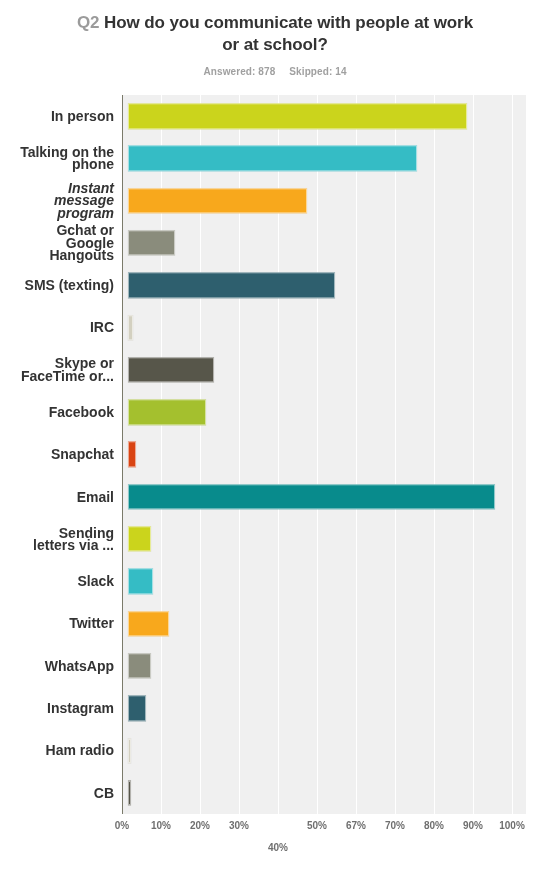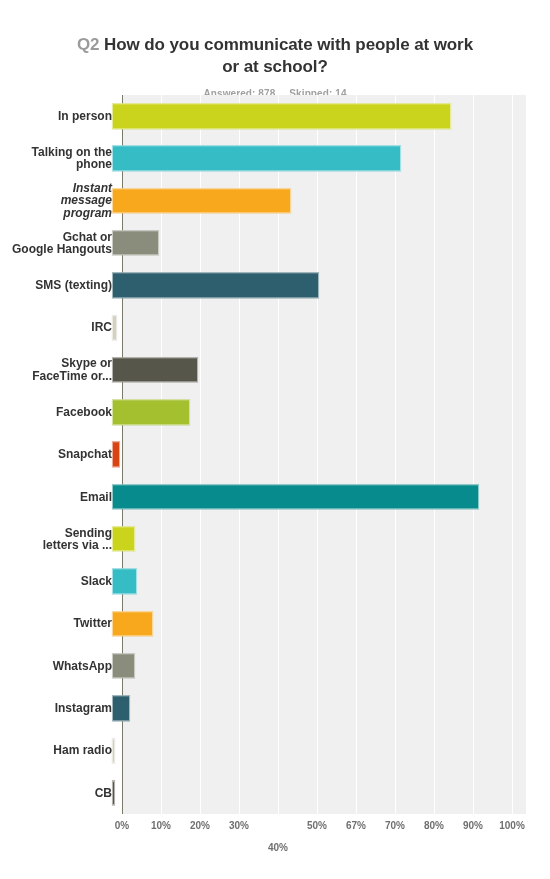--- a/index.html
+++ b/index.html
@@ -15,21 +15,21 @@
   }
   .chart-wrap {
     position: relative;
     width: 550px;
     height: 879px;
     box-sizing: border-box;
   }
 
   
   .title-block {
-    padding-top: 34px;
+    padding-top: 12px;
     text-align: center;
   }
   .title-line {
     font-size: 17px;
     font-weight: bold;
     color: #333333;
     line-height: 22px;
     padding: 0 70px;
     letter-spacing: -0.1px;
   }
@@ -87,27 +87,27 @@
     height: 719px;
   }
   .row {
     position: absolute;
     left: 0;
     width: 550px;
     display: flex;
     align-items: center;
   }
   .row-label {
-    width: 112px;
+    width: 128px;
     text-align: right;
-    font-size: 12px;
+    font-size: 14px;
     font-weight: bold;
     color: #333333;
     line-height: 12.5px;
-    padding-right: 0;
+    padding-right: 14px;
     box-sizing: border-box;
     white-space: pre-line;
   }
   .bar-cell {
     position: relative;
     flex: 1;
     height: 100%;
   }
   .bar {
     position: absolute;

